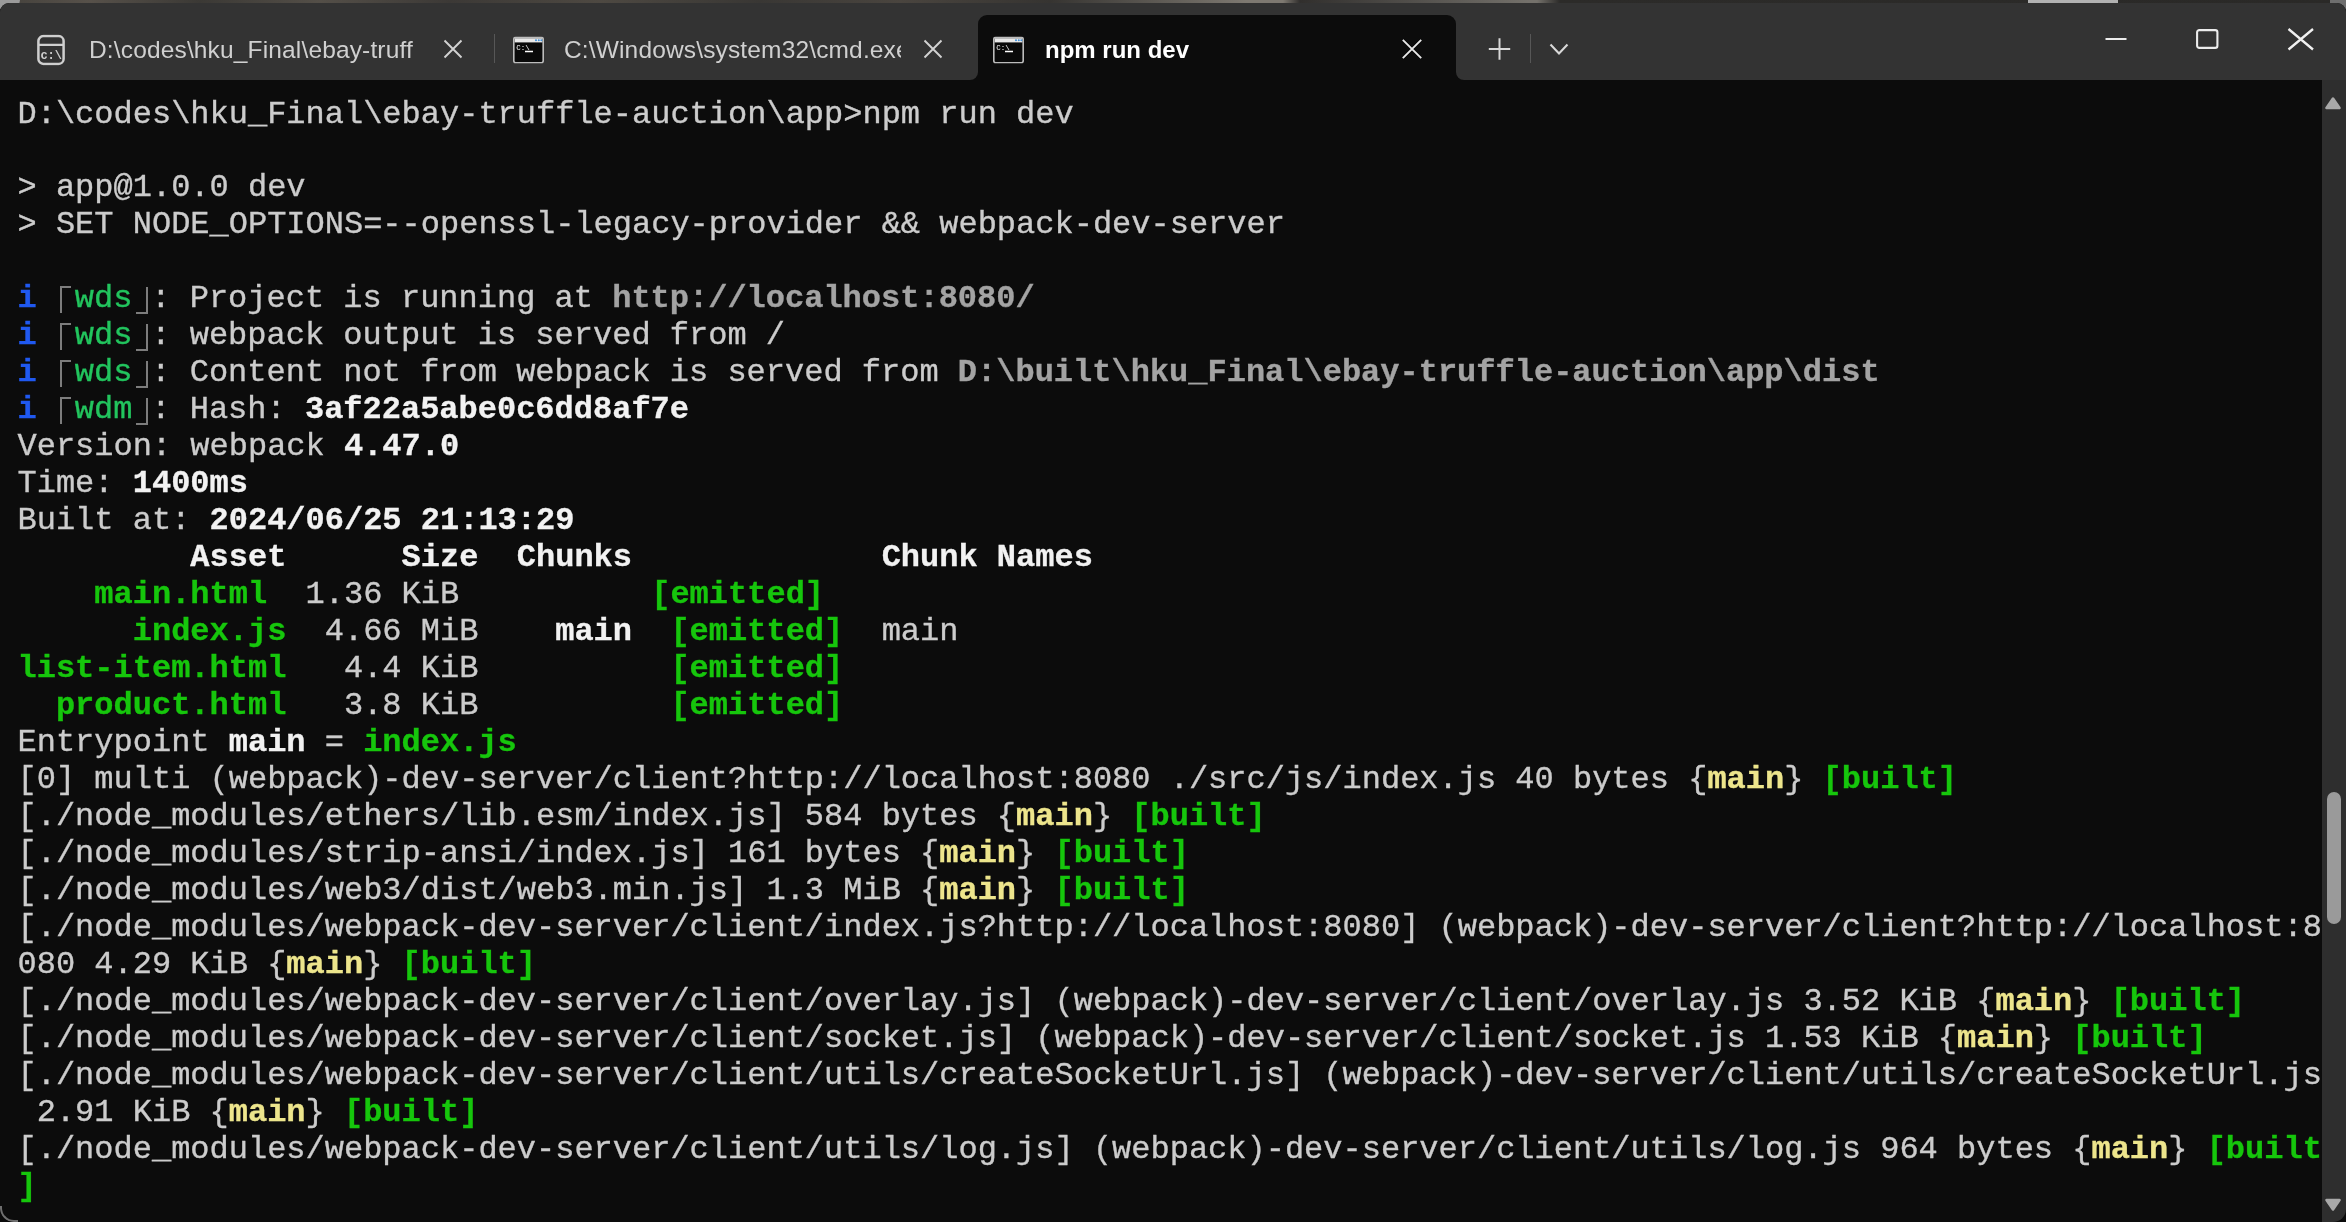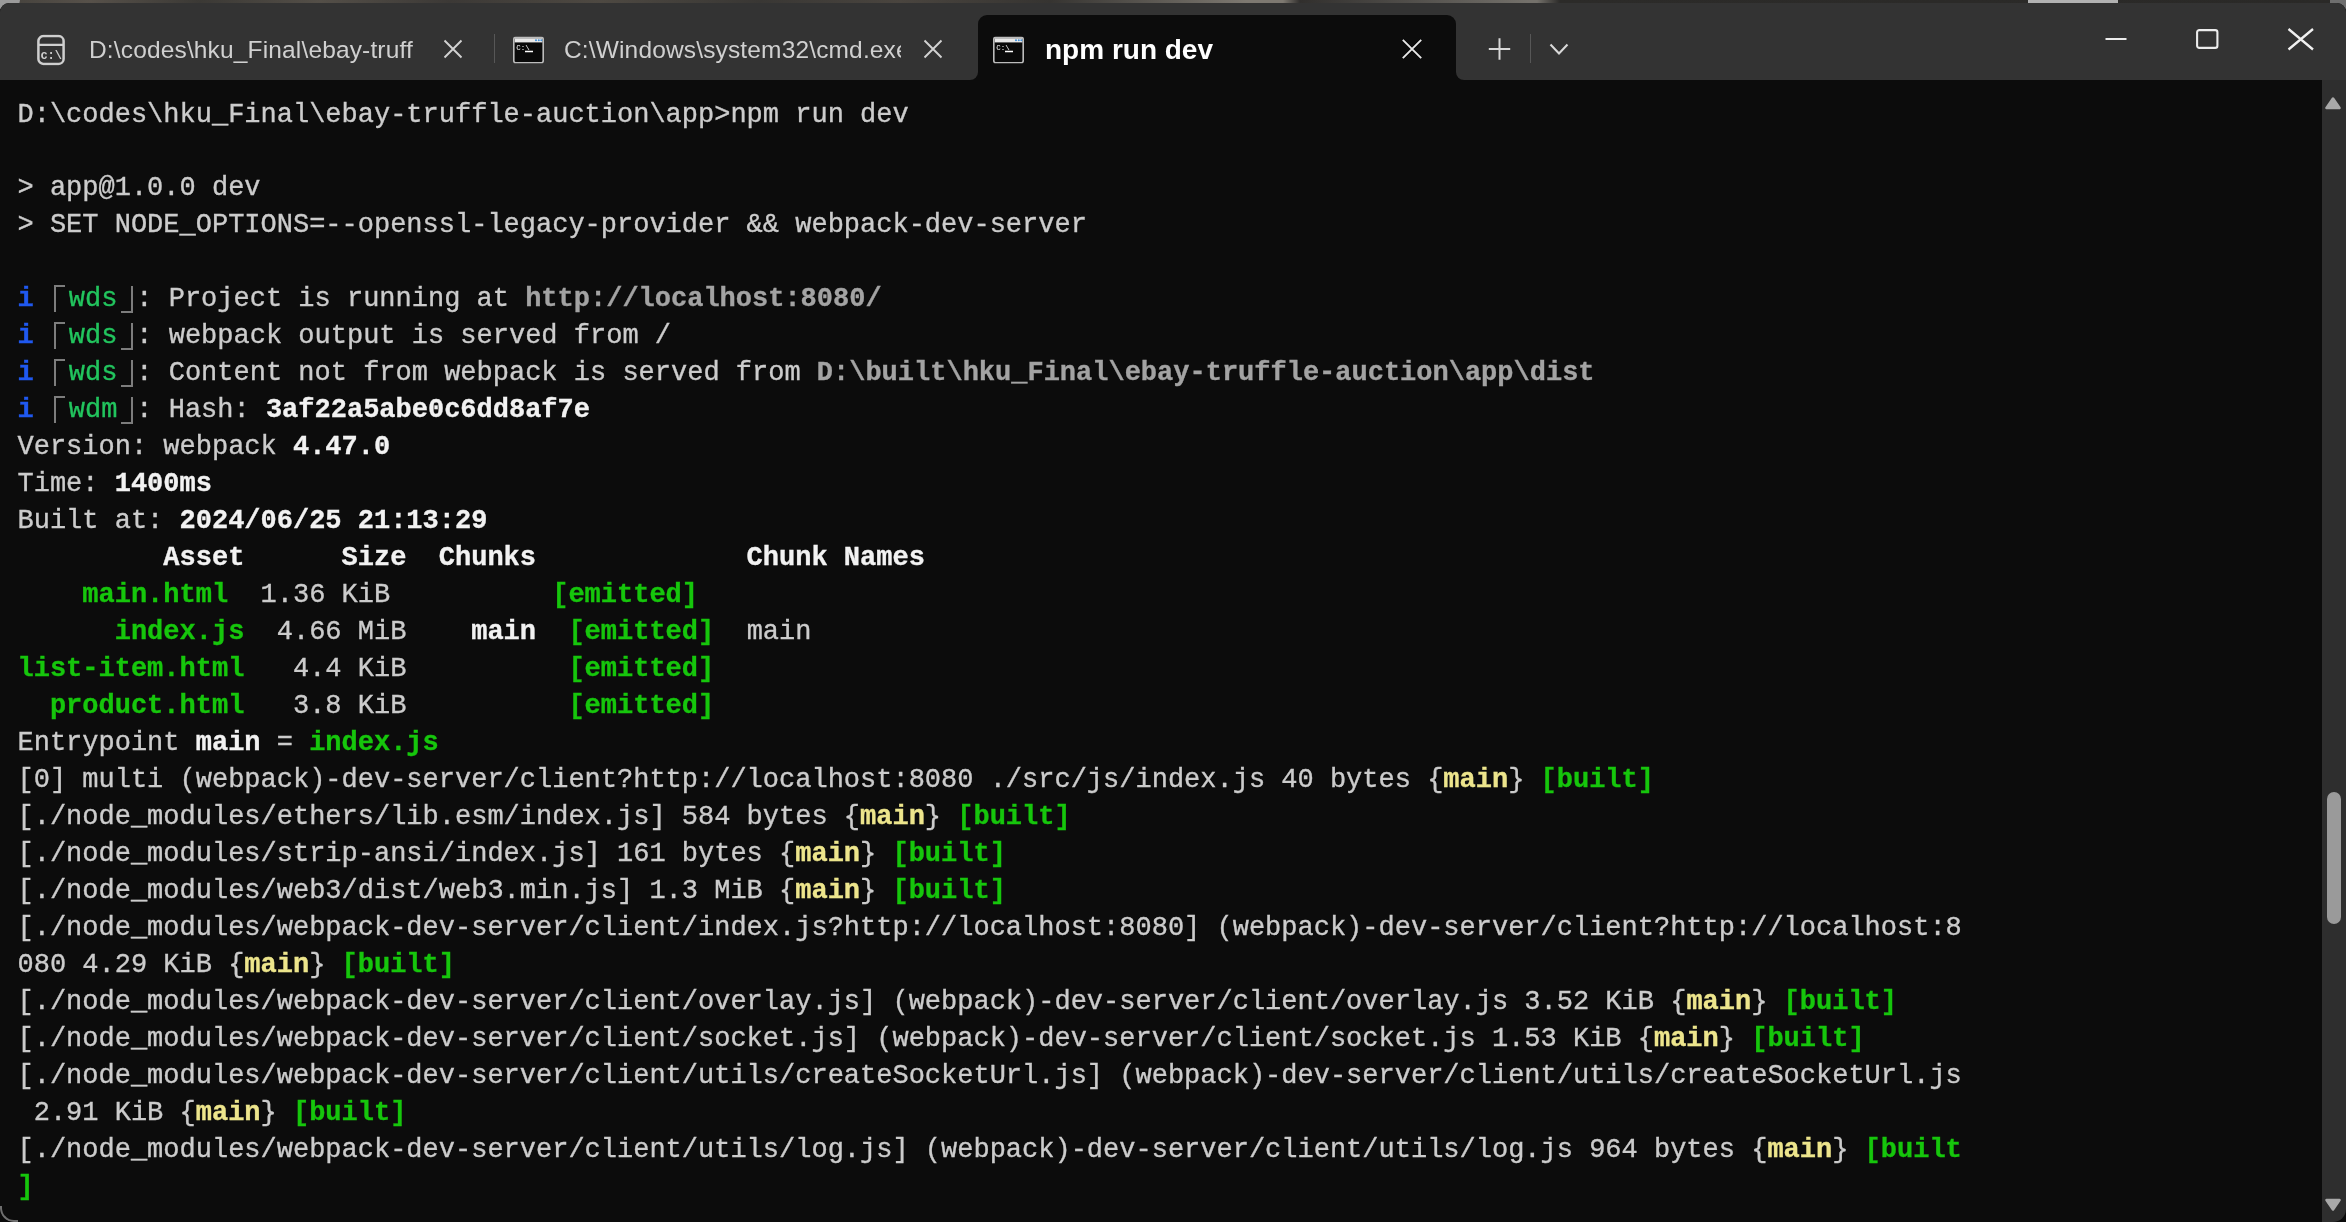--- a/index.html
+++ b/index.html
@@ -21,21 +21,21 @@
 .tabdiv{position:absolute;top:31px;width:1px;height:29px;background:#575757;}
 .ticon{position:absolute;top:46.5px;transform:translateY(-50%);}
 .xbtn{position:absolute;top:46px;transform:translateY(-50%);}
 
 .term{position:absolute;left:0;top:77px;width:2322px;height:1142px;background:#0c0c0c;}
 .sbar{position:absolute;left:2322px;top:77px;width:24px;height:1142px;background:#2e2e2e;}
 .sb-up{position:absolute;left:2323px;top:92px;}
 .sb-dn{position:absolute;left:2323px;top:1193px;}
 .sb-th{position:absolute;left:2327px;top:789px;width:14px;height:132px;background:#9a9a9a;border-radius:7px;}
 
-pre.t{position:absolute;left:17.5px;top:96.5px;margin:0;font-family:"Liberation Mono",monospace;font-size:27px;line-height:36.97px;color:#cccccc;white-space:pre;-webkit-text-stroke:0.35px;}
+pre.t{position:absolute;left:17.5px;top:96.5px;margin:0;font-family:"Liberation Mono",monospace;font-size:32px;line-height:36.97px;color:#cccccc;white-space:pre;-webkit-text-stroke:0.35px;}
 .b{font-weight:bold;color:#f2f2f2;}
 .gb{color:#16c60c;font-weight:bold;}
 .y{color:#ede58c;font-weight:bold;}
 .gy{color:#22c55e;}
 .bi{color:#2059f0;font-weight:bold;}
 .lk{color:#a3a3a3;font-weight:bold;}
 .cl{display:inline-block;width:11.4px;height:27px;border-left:2.5px solid #7d7d7d;border-top:2.5px solid #7d7d7d;margin:0 3.76px;vertical-align:-6px;box-sizing:border-box;}
 .cr{display:inline-block;width:11.4px;height:27px;border-right:2.5px solid #7d7d7d;border-bottom:2.5px solid #7d7d7d;margin:0 3.76px;vertical-align:-7px;box-sizing:border-box;}
 </style>
 </head>
@@ -89,21 +89,21 @@
     <svg width="31" height="27" viewBox="0 0 31 27">
         <rect x="0.8" y="0.8" width="29.4" height="25.4" rx="2" fill="#0a0a0a" stroke="#bcbcbc" stroke-width="1.6"></rect>
         <rect x="1.7" y="1.7" width="27.6" height="4.2" fill="#e9e9e9"></rect>
         <circle cx="23" cy="3.8" r="1" fill="#3f8fd8"></circle>
         <circle cx="25.8" cy="3.8" r="1" fill="#3f8fd8"></circle>
         <circle cx="28.3" cy="3.8" r="1" fill="#3f8fd8"></circle>
         <text x="3.2" y="13.5" font-family="Liberation Mono" font-size="7.5" fill="#ffffff">C:\</text>
         <line x1="12" y1="15" x2="20" y2="15" stroke="#ffffff" stroke-width="1.5"></line>
       </svg>
   </div>
-  <div class="tabtext" style="left:1045px;color:#ffffff;font-weight:bold;font-size:28px;letter-spacing:0;">npm run dev</div>
+  <div class="tabtext" style="left:1045px;color:#ffffff;font-weight:bold;font-size:24px;letter-spacing:0;">npm run dev</div>
   <div class="xbtn" style="left:1400px;">
       <svg width="24" height="24">
         <path d="M2.8 2.8 L21.2 21.2 M21.2 2.8 L2.8 21.2" stroke="#e8e8e8" stroke-width="1.9" fill="none"></path>
       </svg>
     </div>
 
   <div class="xbtn" style="left:1487px;">
       <svg width="25" height="25">
         <path d="M12.5 1.8 V23.2 M1.8 12.5 H23.2" stroke="#d8d8d8" stroke-width="2" fill="none"></path>
       </svg>

